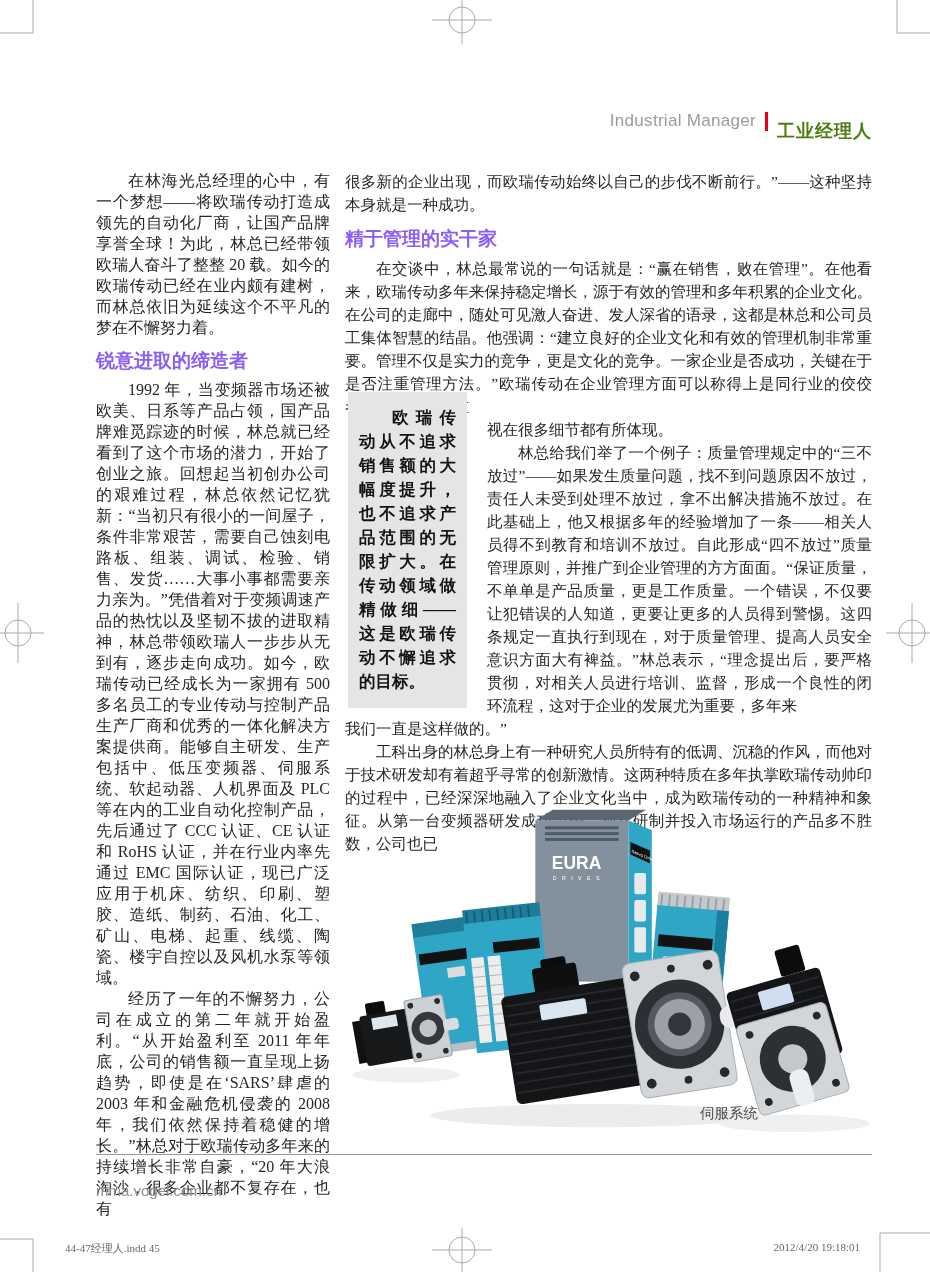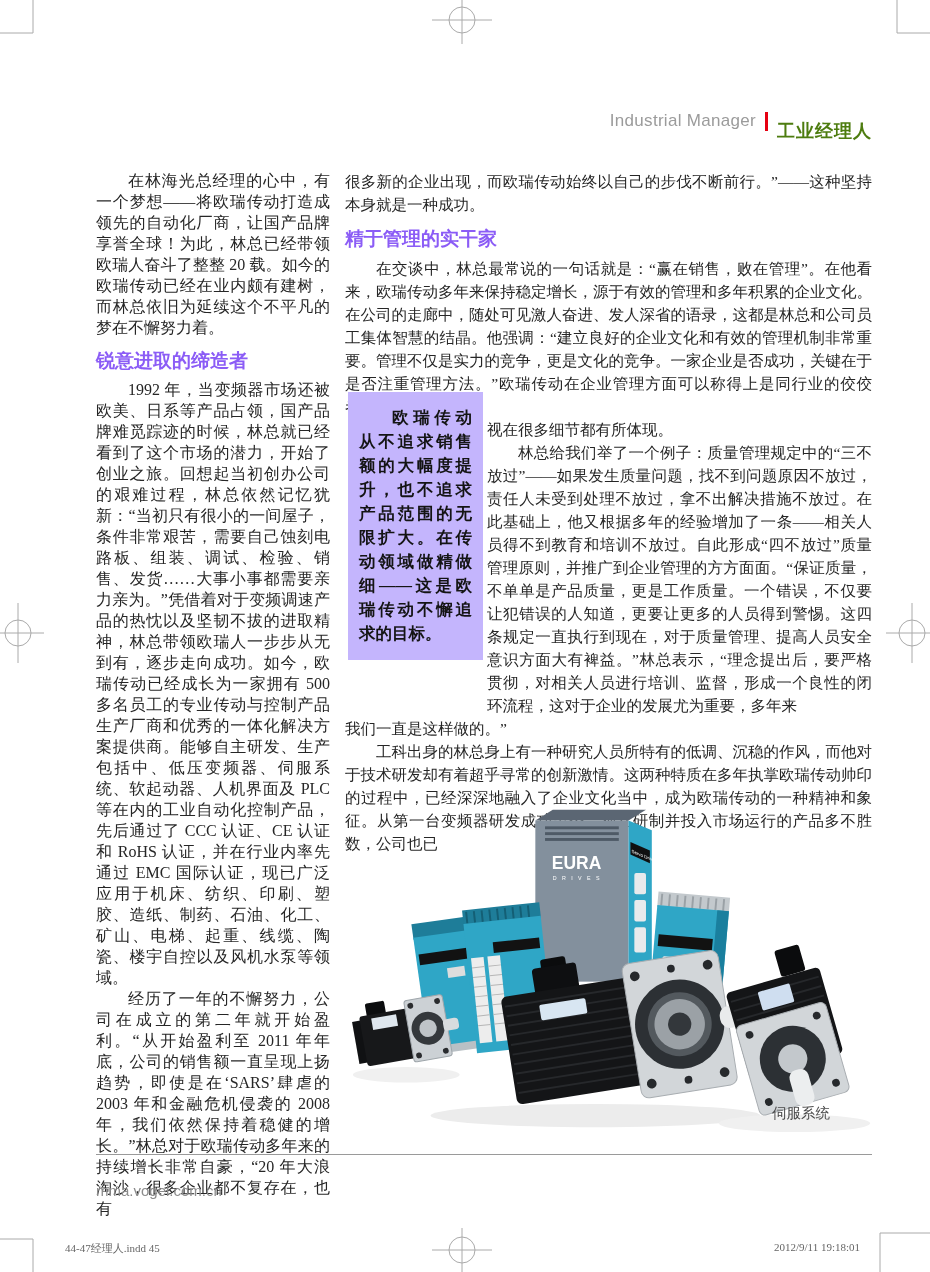--- a/index.html
+++ b/index.html
@@ -22,28 +22,28 @@
              text-align:justify; color:#262626; }
   .leftcol p { text-indent:2em; }
   .rightcol { position:absolute; left:345px; top:170px; width:527px; font-size:15.5px; line-height:23px;
               text-align:justify; color:#262626; }
   .rightcol p.ind { text-indent:2em; }
   .sec-heading { font-family:"Liberation Sans","DejaVu Sans",sans-serif; font-weight:bold;
                  color:#8b5cf6; font-size:19px; line-height:1; margin:13px 0 9px 0; text-indent:0; }
   .rc-indent { padding-left:142px; }
 
   
-  .quote-box { position:absolute; left:348px; top:392px; width:135px; background:#c4b5fd;
+  .quote-box { position:absolute; left:348px; top:392px; width:119px; background:#e5e5e5;
                padding:14px 11px; z-index:2; }
   .quote-box p { font-size:16.5px; font-weight:bold; line-height:24px; text-align:justify;
                  text-indent:2em; color:#141414; }
 
   
   .photo-wrap { position:absolute; left:345px; top:805px; width:535px; height:330px; z-index:3; }
-  .photo-caption { position:absolute; left:700px; top:1104px; width:130px; text-align:right;
+  .photo-caption { position:absolute; left:700px; top:1104px; width:130px; text-align:left;
                    font-size:14.5px; color:#4a4a4a; z-index:4;
                    font-family:"Liberation Sans","DejaVu Sans",sans-serif; }
 
   
   .footer-rule { position:absolute; left:96px; top:1154px; width:776px; height:1px; background:#9a9a9a; }
   .footer { position:absolute; left:96px; top:1166px; width:776px; display:flex; align-items:center;
             font-family:"Liberation Sans","DejaVu Sans",sans-serif;margin-top:16px; }
   .footer .site { color:#8c8c8c; font-size:15px; }
   .footer .right { margin-left:auto; display:flex; align-items:baseline; gap:6px; }
   .footer .mag { font-weight:bold; color:#1a1a1a; font-size:15px; }
@@ -289,16 +289,16 @@
 
   <div class="photo-caption">伺服系统</div>
 
   <div class="footer-rule"></div>
   <div class="footer">
     <span class="site">mma.vogel.com.cn</span>
   </div>
 
   <div class="printinfo">
     <span class="pi-left">44-47经理人.indd   45</span>
-    <span class="pi-right">2012/9/11   19:18:01</span>
+    <span class="pi-right">2012/4/20   19:18:01</span>
   </div>
 
 </div>
 
 </body></html>

